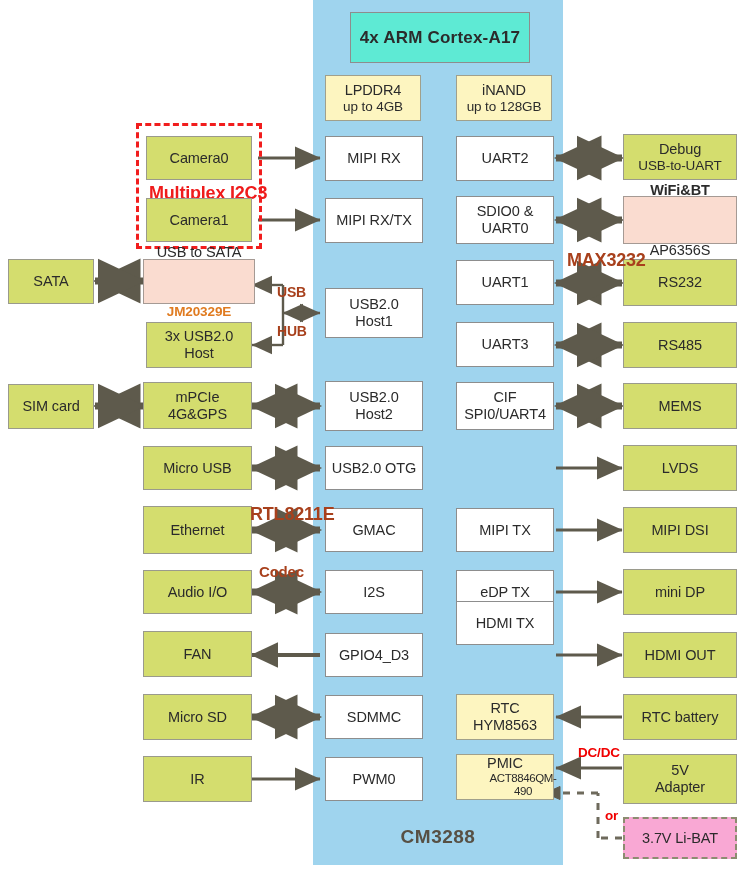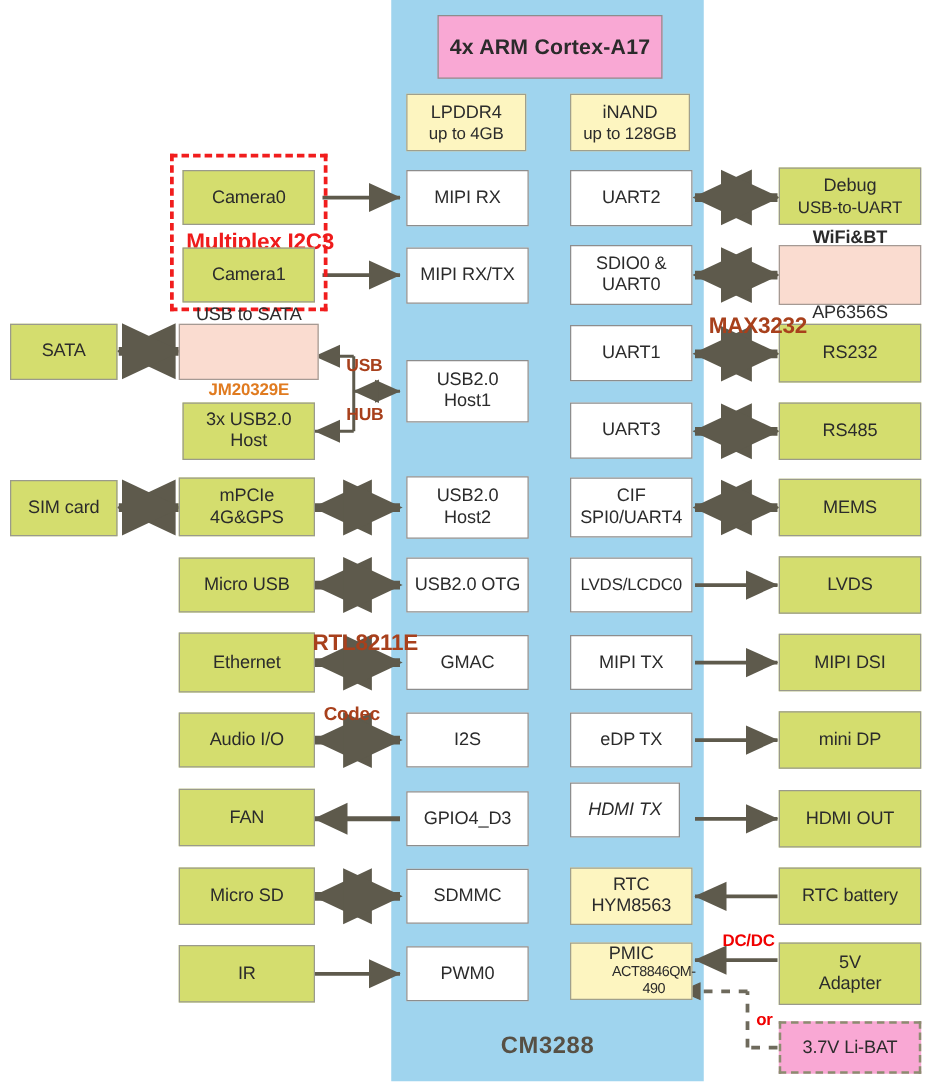--- a/index.html
+++ b/index.html
@@ -51,21 +51,21 @@
     font-size: 14.5px;
     color: #2b2b2b;
     line-height: 1.16;
     letter-spacing: -0.1px;
   }
   .green  { background: #d4dd6e; }
   .white  { background: #ffffff; border-color: #8d8d8d; }
   .yellow { background: #fdf5c0; border-color: #a0a08c; }
   .pink   { background: #fadcd0; border-color: #a59a94; gap: 43px; }
   .cpu {
-    background: #f9a8d4;
+    background: #5eead4;
     border-color: #8d8d8d;
     font-size: 17px;
     font-weight: bold;
     letter-spacing: 0.2px;
   }
   .l2 { font-size: 13.5px; }
   .sub-orange { color: #e07b20; font-weight: bold; font-size: 13.5px; }
   .b-bold { font-weight: bold; }
   .tiny { font-size: 11.5px; letter-spacing: -0.4px; margin-left: 36px; }
   .dashed-green {
@@ -240,30 +240,27 @@
   <div class="blk white" style="left:456px; top:260px; width:98px; height:45px;">
     <span>UART1</span>
   </div>
   <div class="blk white" style="left:456px; top:322px; width:98px; height:45px;">
     <span>UART3</span>
   </div>
   <div class="blk white" style="left:456px; top:382px; width:98px; height:48px;">
     <span>CIF</span>
     <span>SPI0/UART4</span>
   </div>
-  <div class="blk white" style="left:456px; top:446px; width:98px; height:44px;">
-    <span class="l2">LVDS/LCDC0</span>
-  </div>
   <div class="blk white" style="left:456px; top:508px; width:98px; height:44px;">
     <span>MIPI TX</span>
   </div>
   <div class="blk white" style="left:456px; top:570px; width:98px; height:44px;">
     <span>eDP TX</span>
   </div>
-  <div class="blk white" style="left:456px; top:626px; width:88px; height:44px;font-style:italic;">
+  <div class="blk white" style="left:456px; top:601px; width:98px; height:44px;">
     <span>HDMI TX</span>
   </div>
   <div class="blk yellow" style="left:456px; top:694px; width:98px; height:46px;">
     <span>RTC</span>
     <span>HYM8563</span>
   </div>
   <div class="blk yellow" style="left:456px; top:754px; width:98px; height:46px;">
     <span>PMIC</span>
     <span class="tiny">ACT8846QM-490</span>
   </div>

